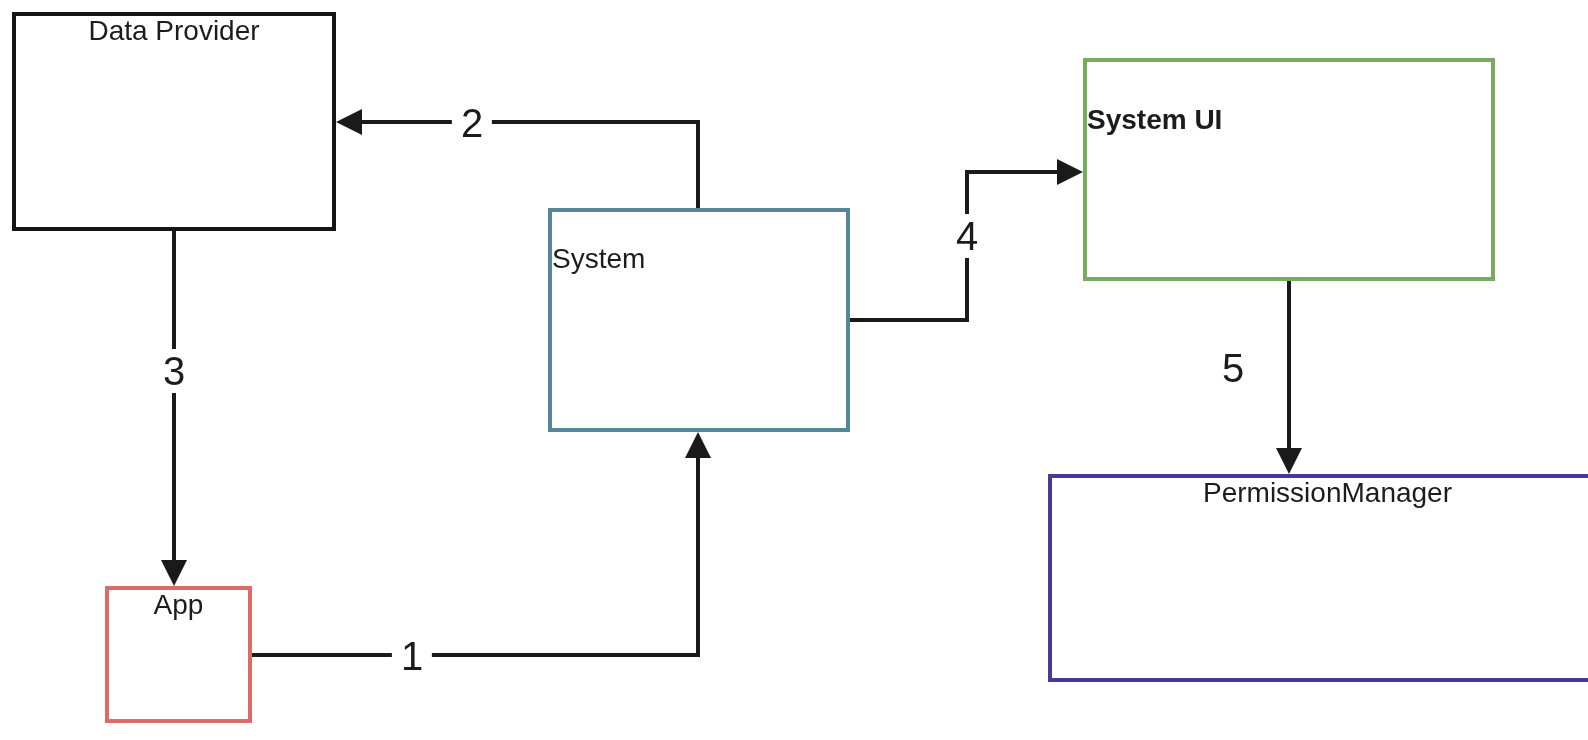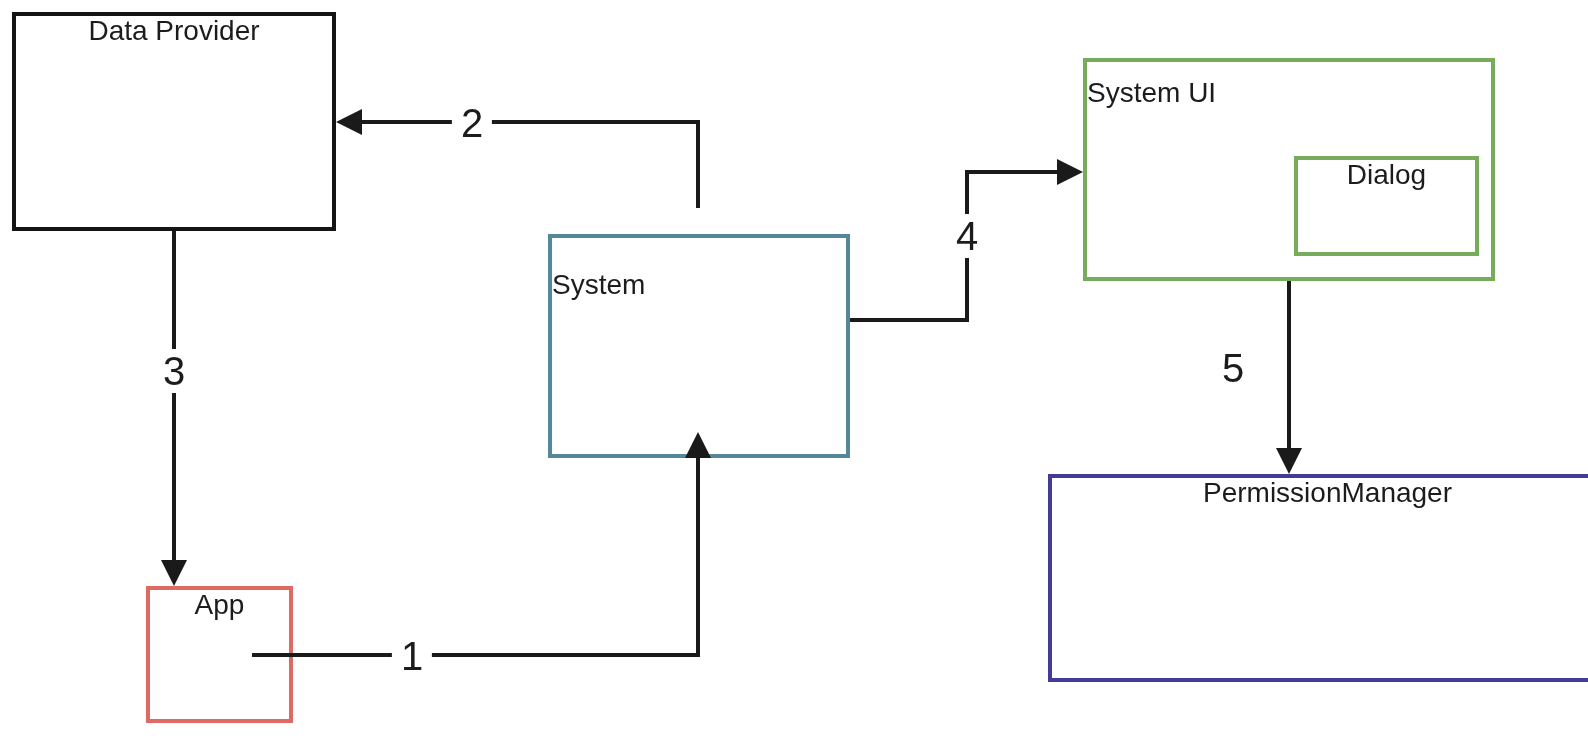--- a/index.html
+++ b/index.html
@@ -24,28 +24,28 @@
     align-items: flex-start;
     justify-content: center;
     font-size: 28px;
     line-height: 1.1;
     white-space: nowrap;
   }
   .node-label { display: block; }
 
   
   .data-provider { left: 12px;  top: 12px;  width: 324px; height: 219px; border: 4px solid #151515; }
-  .app           { left: 105px; top: 586px; width: 147px; height: 137px; border: 4px solid #dd6a64; margin-left: 41px; }
+  .app           { left: 105px; top: 586px; width: 147px; height: 137px; border: 4px solid #dd6a64; }
   .system        { left: 548px; top: 208px; width: 302px; height: 224px; border: 4px solid #54879a;
-                   justify-content: flex-start; flex-direction: column; margin-top: 26px; }
+                   justify-content: flex-start; flex-direction: column; }
   .system > .node-label { margin-top: 32px; }
   .app-ops       { left: 22px;  top: 107px; width: 248px; height: 95px;  border: 4px solid #54879a; }
   .system-ui     { left: 1083px; top: 58px; width: 412px; height: 223px; border: 4px solid #76ac5b;
                    justify-content: flex-start; flex-direction: column; }
-  .system-ui > .node-label { margin-top: 16px; }
+  .system-ui > .node-label { margin-top: 43px; font-weight: bold; }
   .dialog        { left: 207px; top: 94px; width: 185px; height: 100px; border: 4px solid #76ac5b; }
   .permission-manager { left: 1008px; top: 474px; width: 559px; height: 208px; border: 4px solid #443a97; margin-left: 40px; }
 
   
   .line {
     position: absolute;
     background: #1a1a1a;
   }
   
   .e1-h { left: 252px; top: 653px; width: 448px; height: 4px; }
@@ -105,23 +105,20 @@
   <div class="node app">
     <span class="node-label">App</span>
   </div>
 
   <div class="node system">
     <span class="node-label">System</span>
   </div>
 
   <div class="node system-ui">
     <span class="node-label">System UI</span>
-    <div class="node dialog">
-      <span class="node-label">Dialog</span>
-    </div>
   </div>
 
   <div class="node permission-manager">
     <span class="node-label">PermissionManager</span>
   </div>
 
   <div class="line e1-h"></div>
   <div class="line e1-v"></div>
   <div class="arrow arrow-up a1"></div>
 

